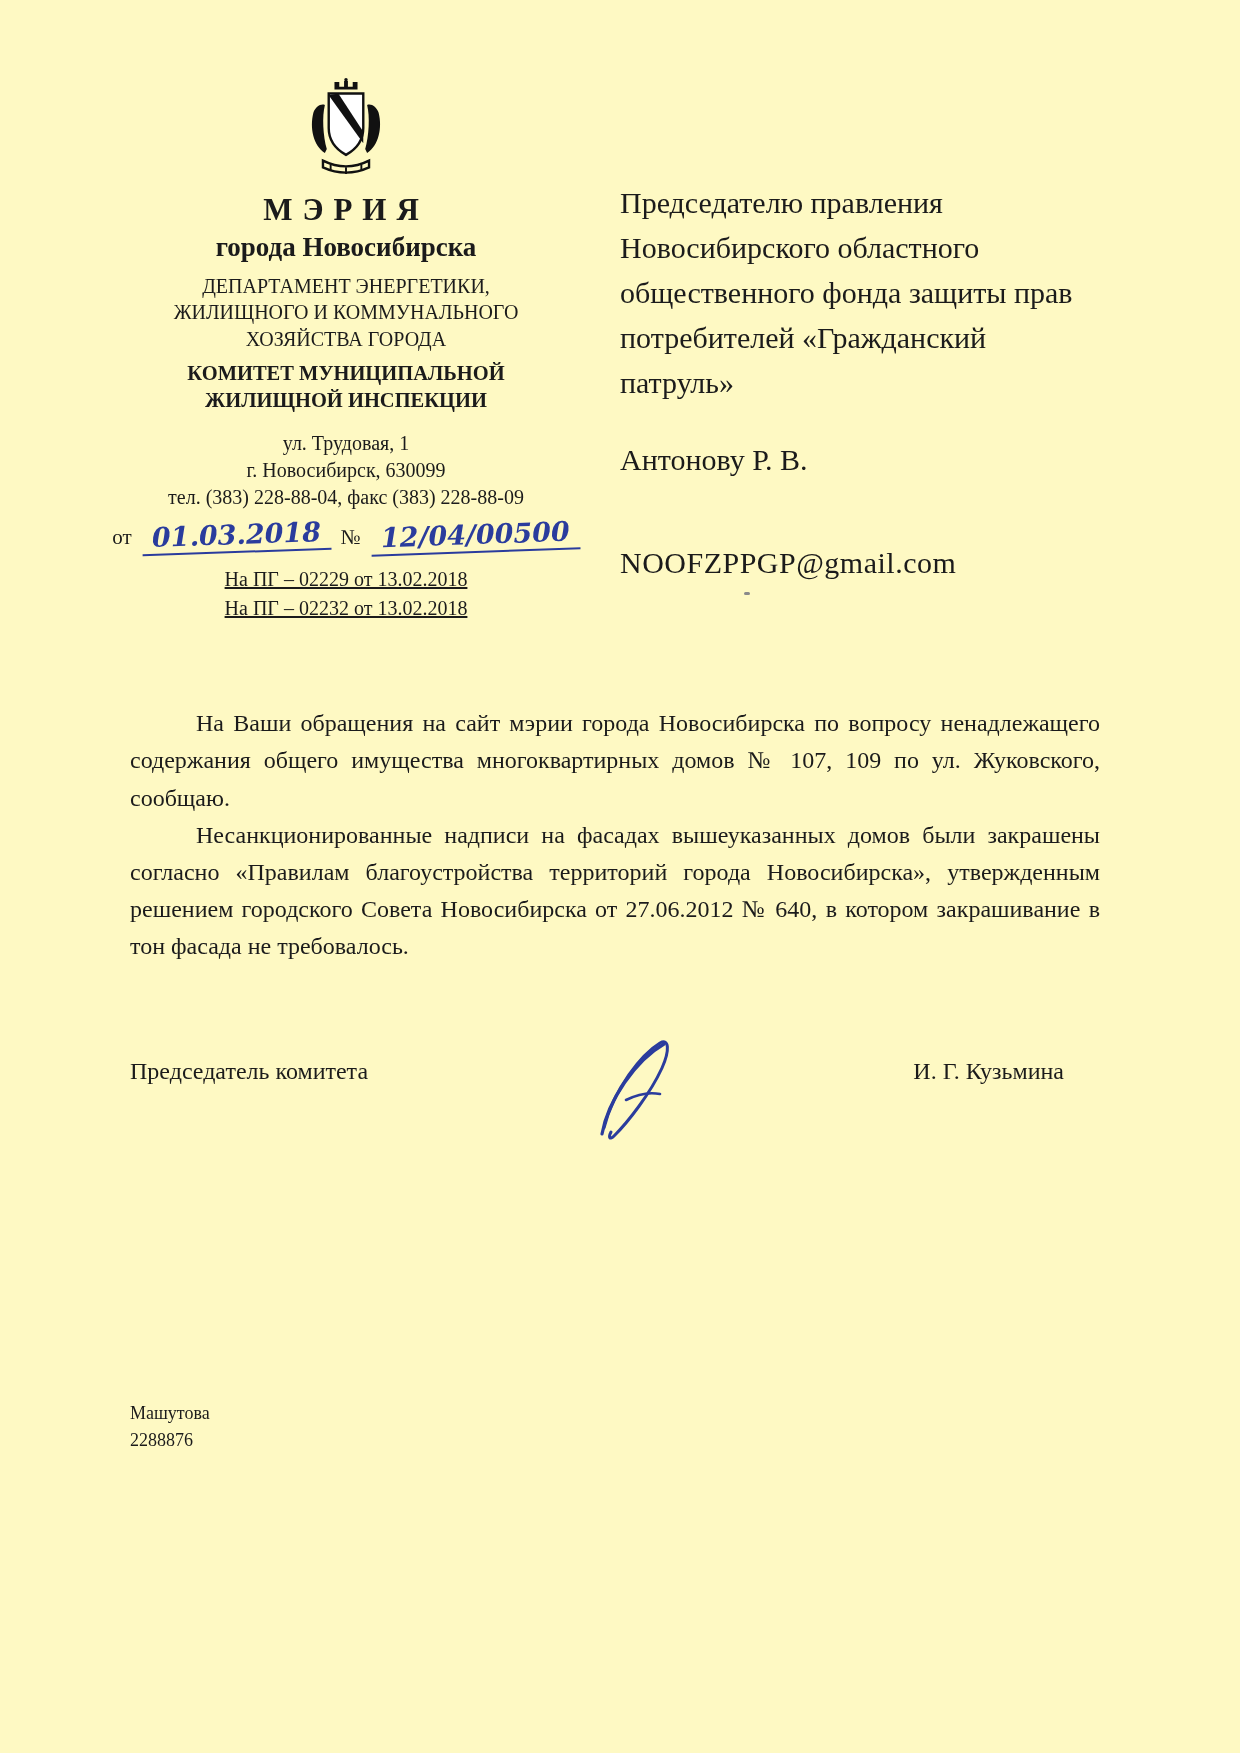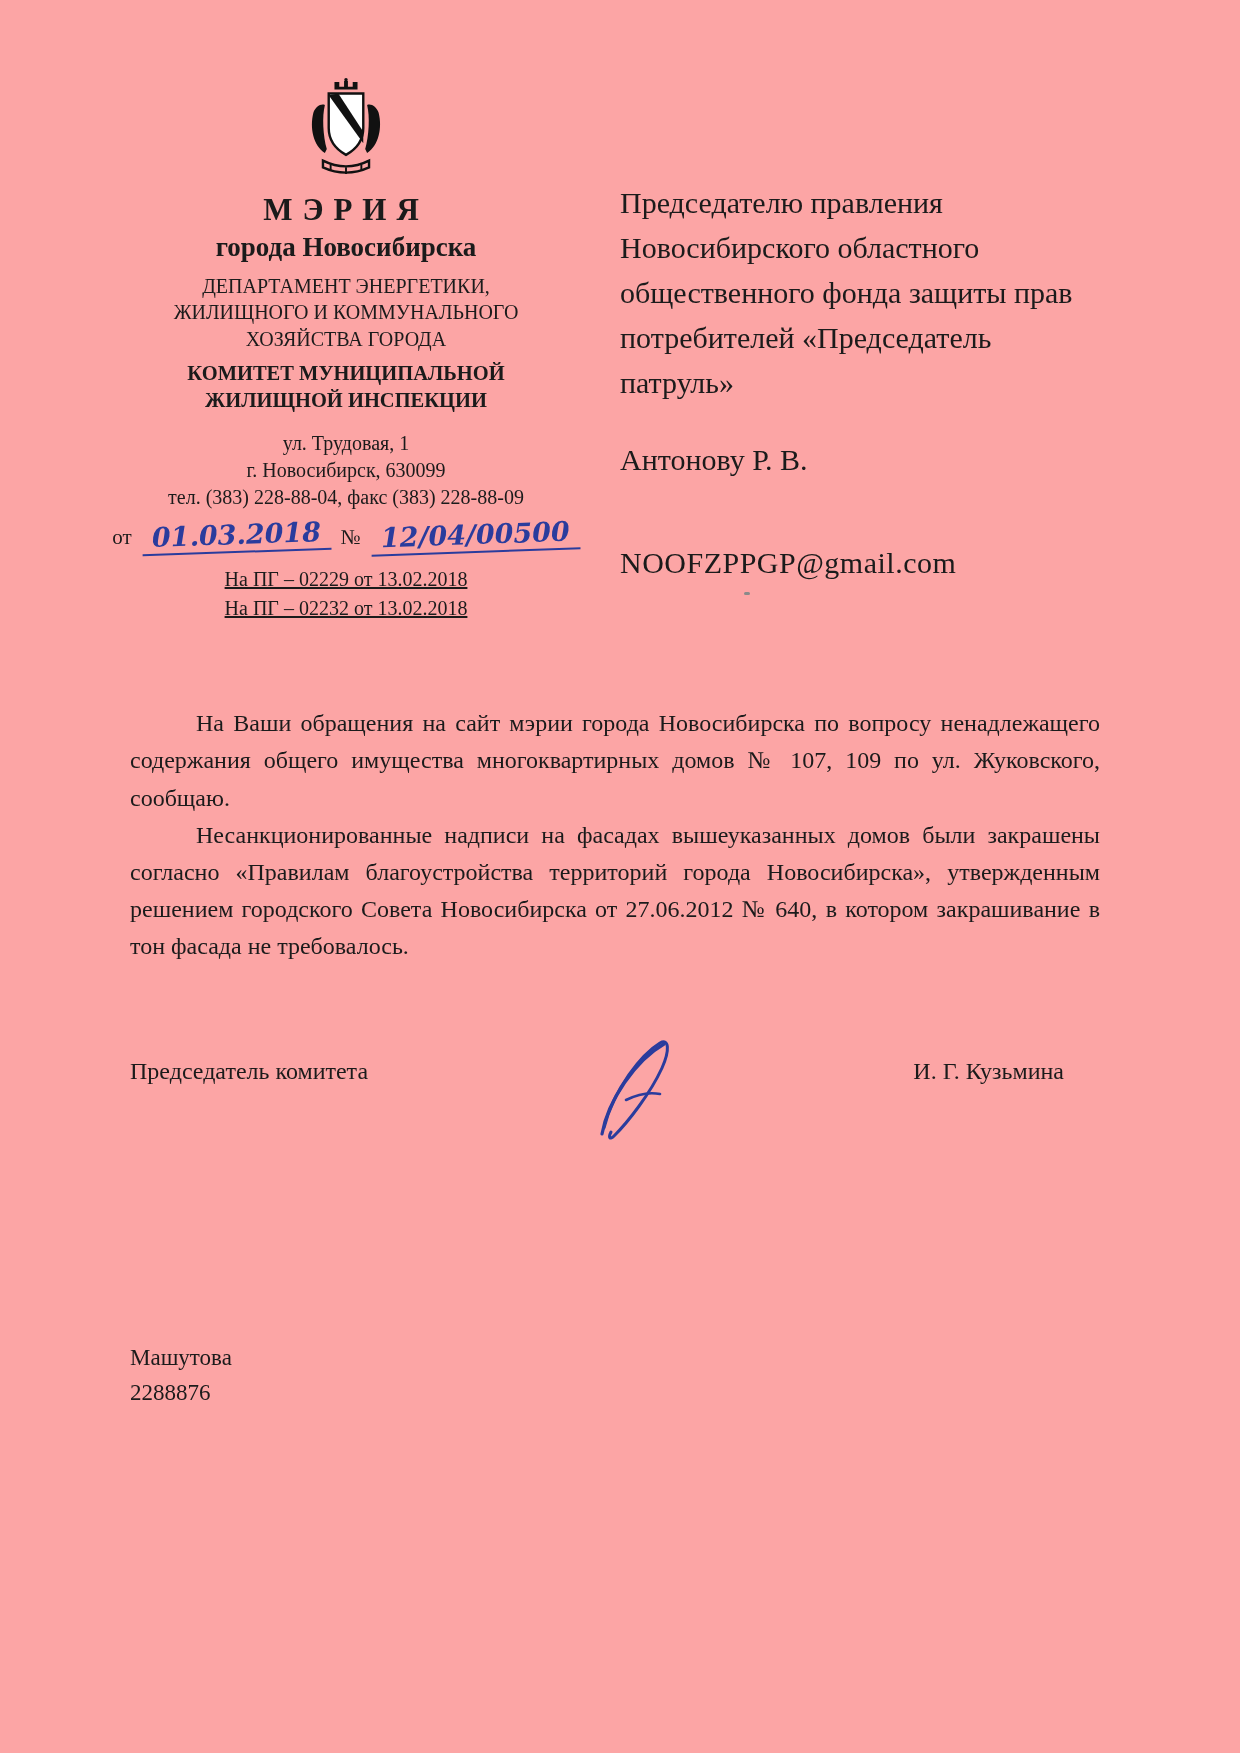--- a/index.html
+++ b/index.html
@@ -1,20 +1,20 @@
 <!DOCTYPE html>
 <html lang="ru"><head>
 <meta charset="utf-8">
 <style>
   html, body { margin: 0; padding: 0; background: #ffffff; }
   .page {
     position: relative;
     width: 1240px;
     height: 1753px;
-    background: #fca5a5;
+    background: #fef9c3;
     box-sizing: border-box;
     padding: 78px 140px 0 130px;
     font-family: "Liberation Serif", serif;
     color: #1b1b1b;
     overflow: hidden;
   }
 
   
   .header { display: flex; align-items: flex-start; }
   .left-col { width: 432px; text-align: center; flex: 0 0 auto; }
@@ -58,22 +58,22 @@
   .body-text p { margin: 0; text-indent: 66px; }
 
   
   .sign-row { margin-top: 92px; display: flex; align-items: flex-start; }
   .sig-label { font-size: 24px; flex: 0 0 auto; }
   .sig-image { flex: 1 1 auto; display: flex; justify-content: center;
                margin-top: -28px; }
   .sig-name  { font-size: 24px; flex: 0 0 auto; margin-right: 36px; }
 
   
-  .footer { position: absolute; left: 130px; top: 1341px;
-            font-size: 23px; line-height: 1.5; }
+  .footer { position: absolute; left: 130px; top: 1400px;
+            font-size: 18px; line-height: 1.5; }
 
   .artifact { position: absolute; left: 744px; top: 592px; width: 6px;
               height: 3px; background: #8a8a8a; border-radius: 2px; }
 </style>
 </head>
 <body>
 
 <div class="page">
 
   <div class="header">
@@ -130,21 +130,21 @@
       <div class="refs">
         <div>На ПГ – 02229 от 13.02.2018</div>
         <div>На ПГ – 02232 от 13.02.2018</div>
       </div>
     </div>
 
     <div class="right-col">
       <div class="recipient-line">Председателю правления</div>
       <div class="recipient-line">Новосибирского  областного</div>
       <div class="recipient-line">общественного фонда защиты прав</div>
-      <div class="recipient-line">потребителей «Председатель</div>
+      <div class="recipient-line">потребителей «Гражданский</div>
       <div class="recipient-line">патруль»</div>
       <div class="recipient-name">Антонову Р. В.</div>
       <div class="recipient-email">NOOFZPPGP@gmail.com</div>
     </div>
   </div>
 
   <div class="artifact"></div>
 
   <div class="body-text">
     <p>На Ваши обращения на сайт мэрии города Новосибирска по вопросу ненадлежащего содержания общего имущества многоквартирных домов № 107, 109 по ул. Жуковского, сообщаю.</p>

